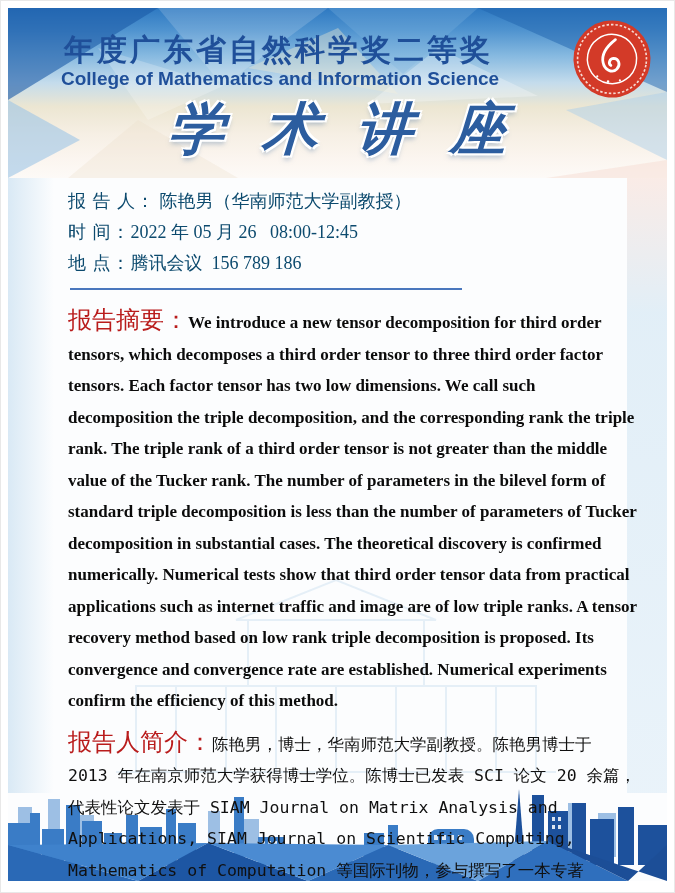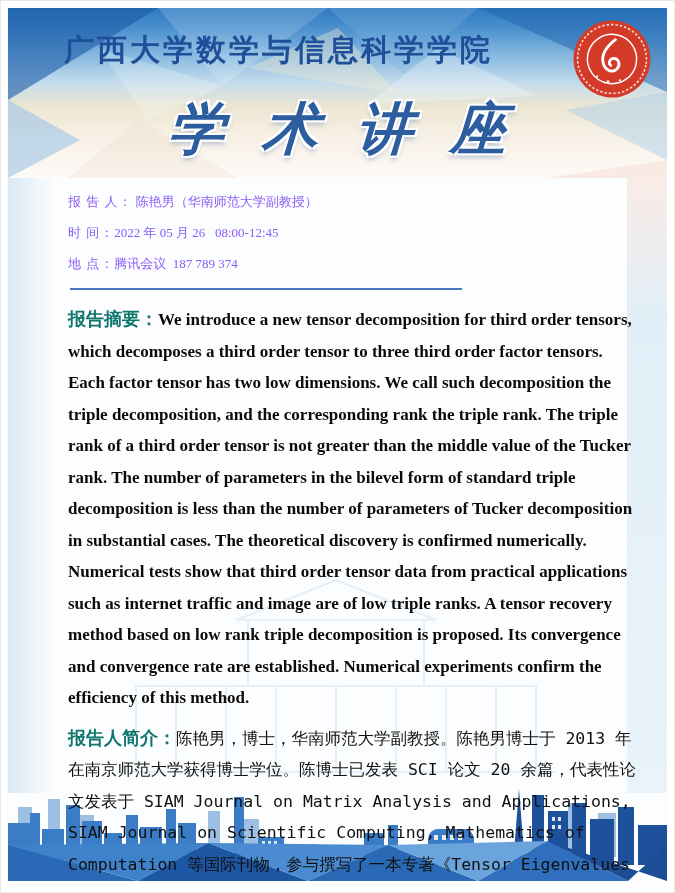--- a/index.html
+++ b/index.html
@@ -24,26 +24,26 @@
 
   
   .left-strip{position:absolute;left:0;top:170px;bottom:88px;width:46px;z-index:0;
     background:linear-gradient(90deg,#d9e9f5 0%,rgba(255,255,255,0) 100%);}
   .right-strip{position:absolute;right:0;top:170px;bottom:88px;width:40px;z-index:0;
     background:linear-gradient(180deg,#f9e8e2 0%,#ddecf6 22%,#e6f1f9 100%);opacity:.85;}
   .watermark{position:absolute;left:88px;top:550px;width:480px;height:260px;opacity:.5;z-index:0;}
 
   
   .body{position:relative;z-index:2;padding:8px 30px 0 60px;}
-  .info-row{font-size:13px;line-height:31px;color:#8b5cf6;white-space:pre-wrap;}
+  .info-row{font-size:18px;line-height:31px;color:#0c4a6e;white-space:pre-wrap;}
   .info-label{letter-spacing:1px;}
   .divider{height:2px;width:392px;background:#4a77bd;margin:9px 0 14px 2px;}
   .abstract{margin:0;font-family:"Liberation Serif",serif;font-weight:bold;font-size:17px;
     line-height:31.5px;color:#0b0b0b;}
-  .para-label{font-family:"Liberation Sans",sans-serif;font-weight:bold;font-size:18px;color:#0f766e;}
+  .para-label{font-family:"Liberation Sans",sans-serif;font-weight:normal;font-size:24px;color:#b91c1c;}
   .abstract-text,.bio-text{white-space:pre-wrap;}
   .bio{margin:9px 0 0;font-family:"DejaVu Sans Mono",monospace;font-weight:normal;
     font-size:16.5px;line-height:31.5px;color:#101010;}
 
   
   .skyline{position:absolute;left:0;right:0;bottom:0;height:96px;width:100%;z-index:1;}
 </style>
 </head>
 <body>
 
@@ -57,21 +57,22 @@
         <polygon points="320,0 470,0 395,66" fill="#7fb4de" opacity="0.3"></polygon>
         <polygon points="470,0 659,0 659,84" fill="#1f63ae" opacity="0.5"></polygon>
         <polygon points="90,40 215,78 140,112" fill="#ffffff" opacity="0.22"></polygon>
         <polygon points="240,60 330,20 390,86" fill="#f3ead0" opacity="0.38"></polygon>
         <polygon points="430,40 530,88 360,96" fill="#ffffff" opacity="0.28"></polygon>
         <polygon points="0,92 72,132 0,170" fill="#9cc4e6" opacity="0.6"></polygon>
         <polygon points="659,84 659,152 558,102" fill="#aecfe9" opacity="0.5"></polygon>
         <polygon points="659,152 659,170 538,170" fill="#f6ded6" opacity="0.55"></polygon>
         <polygon points="130,112 230,170 60,170" fill="#eadfcb" opacity="0.3"></polygon>
       </svg>
-      <div class="college-cn">广西大学数学与信息科学学院</div>
+      <div class="college-cn">年度广东省自然科学奖二等奖</div>
+      <div class="college-en">College of Mathematics and Information Science</div>
       <div class="seal">
         <svg viewBox="0 0 100 100" width="82" height="82">
           <circle cx="50" cy="50" r="47" fill="#d33a28"></circle>
           <circle cx="50" cy="50" r="42" fill="none" stroke="#f7d9d2" stroke-width="2" stroke-dasharray="3 2.4"></circle>
           <circle cx="50" cy="50" r="30" fill="none" stroke="#ffffff" stroke-width="1.8"></circle>
           <path d="M50 26 C41 36 36 46 40 56 C43 64 53 68 58 61 C62 55 58 48 52 49 C47 50 46 56 50 58" fill="none" stroke="#ffffff" stroke-width="3.4" stroke-linecap="round"></path>
           <circle cx="50" cy="78" r="1.6" fill="#ffffff"></circle>
           <circle cx="36" cy="74" r="1.3" fill="#ffffff"></circle>
           <circle cx="64" cy="74" r="1.3" fill="#ffffff"></circle>
         </svg>
@@ -88,21 +89,21 @@
         <rect x="40" y="128" width="400" height="86"></rect>
         <path d="M80 128 V214 M130 128 V214 M180 128 V214 M240 128 V214 M300 128 V214 M350 128 V214 M400 128 V214"></path>
         <path d="M20 214 H460"></path>
       </g>
     </svg>
 
     <div class="body">
       <div class="info">
         <div class="info-row"><span class="info-label">报 告 人：</span><span class="info-value"> 陈艳男（华南师范大学副教授）</span></div>
         <div class="info-row"><span class="info-label">时 间：</span><span class="info-value">2022 年 05 月 26   08:00-12:45</span></div>
-        <div class="info-row"><span class="info-label">地 点：</span><span class="info-value">腾讯会议  187 789 374</span></div>
+        <div class="info-row"><span class="info-label">地 点：</span><span class="info-value">腾讯会议  156 789 186</span></div>
       </div>
 
       <div class="divider"></div>
 
       <p class="abstract"><span class="para-label">报告摘要：</span><span class="abstract-text">We introduce a new tensor decomposition for third order tensors, which decomposes a third order tensor to three third order factor tensors. Each factor tensor has two low dimensions. We call such decomposition the triple decomposition, and the corresponding rank the triple rank. The triple rank of a third order tensor is not greater than the middle value of the Tucker rank. The number of parameters in the bilevel form of standard triple decomposition is less than the number of parameters of Tucker decomposition in substantial cases. The theoretical discovery is confirmed numerically. Numerical tests show that third order tensor data from practical applications such as internet traffic and image are of low triple ranks. A tensor recovery method based on low rank triple decomposition is proposed. Its convergence and convergence rate are established. Numerical experiments confirm the efficiency of this method.</span></p>
 
       <p class="bio"><span class="para-label">报告人简介：</span><span class="bio-text">陈艳男，博士，华南师范大学副教授。陈艳男博士于 2013 年在南京师范大学获得博士学位。陈博士已发表 SCI 论文 20 余篇，代表性论文发表于 SIAM Journal on Matrix Analysis and Applications, SIAM Journal on Scientific Computing, Mathematics of Computation 等国际刊物，参与撰写了一本专著《Tensor Eigenvalues and Their Applications》在 Springer 出版，完成国家自然科学基金青年基金项目 1 项，现主持国家自然科学基金面上项目 1 项和广东省基础与应用基础研究项目 1 项，获得 2020 年度广东省自然科学奖二等奖（排名第三）。</span></p>
     </div>
 
     <svg class="skyline" viewBox="0 0 659 96" preserveAspectRatio="none">

